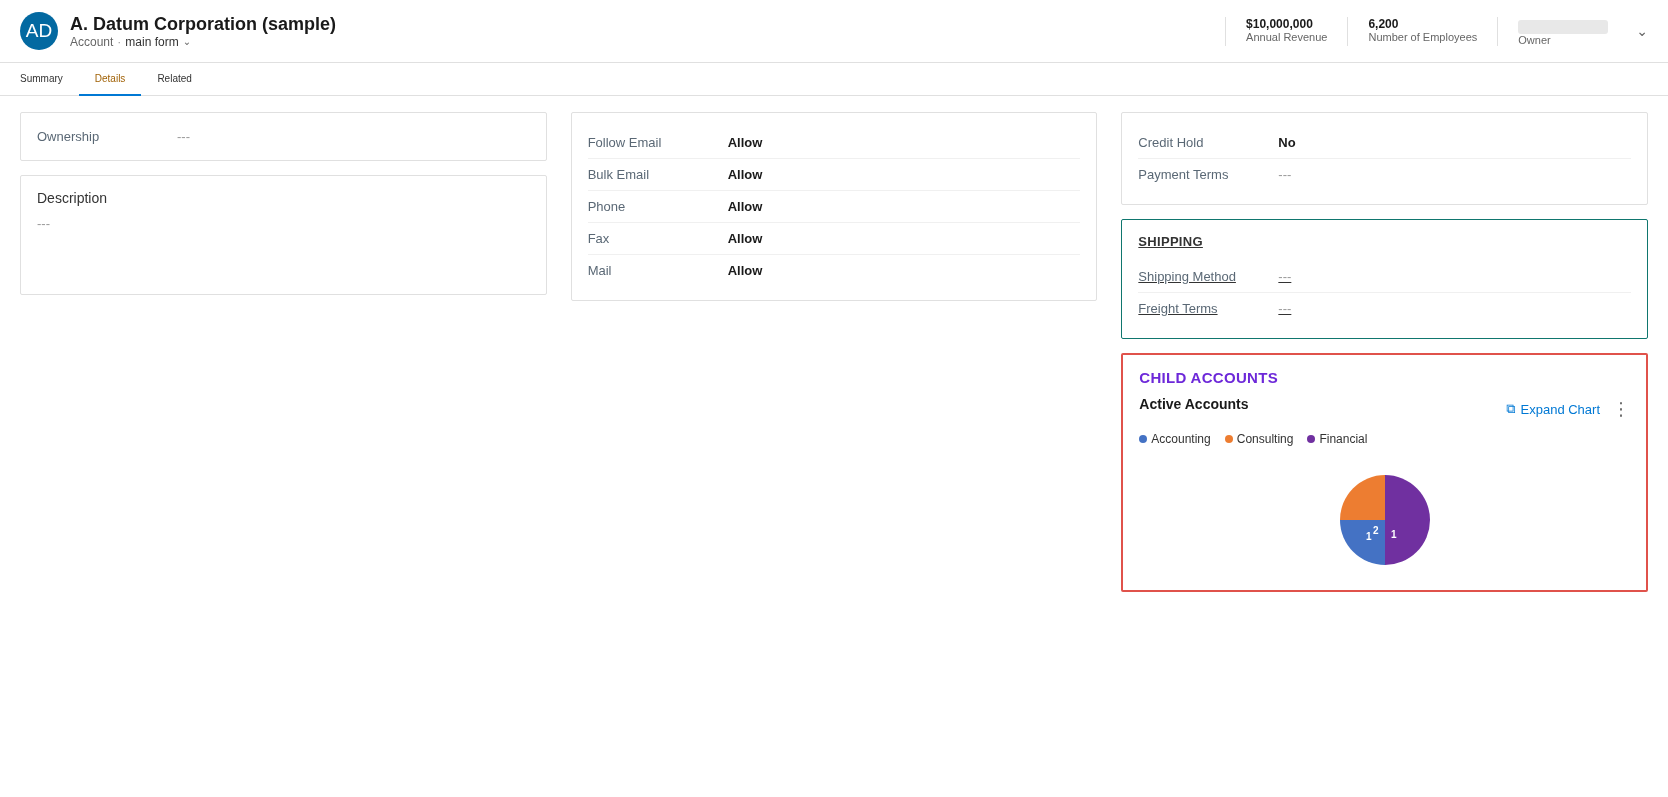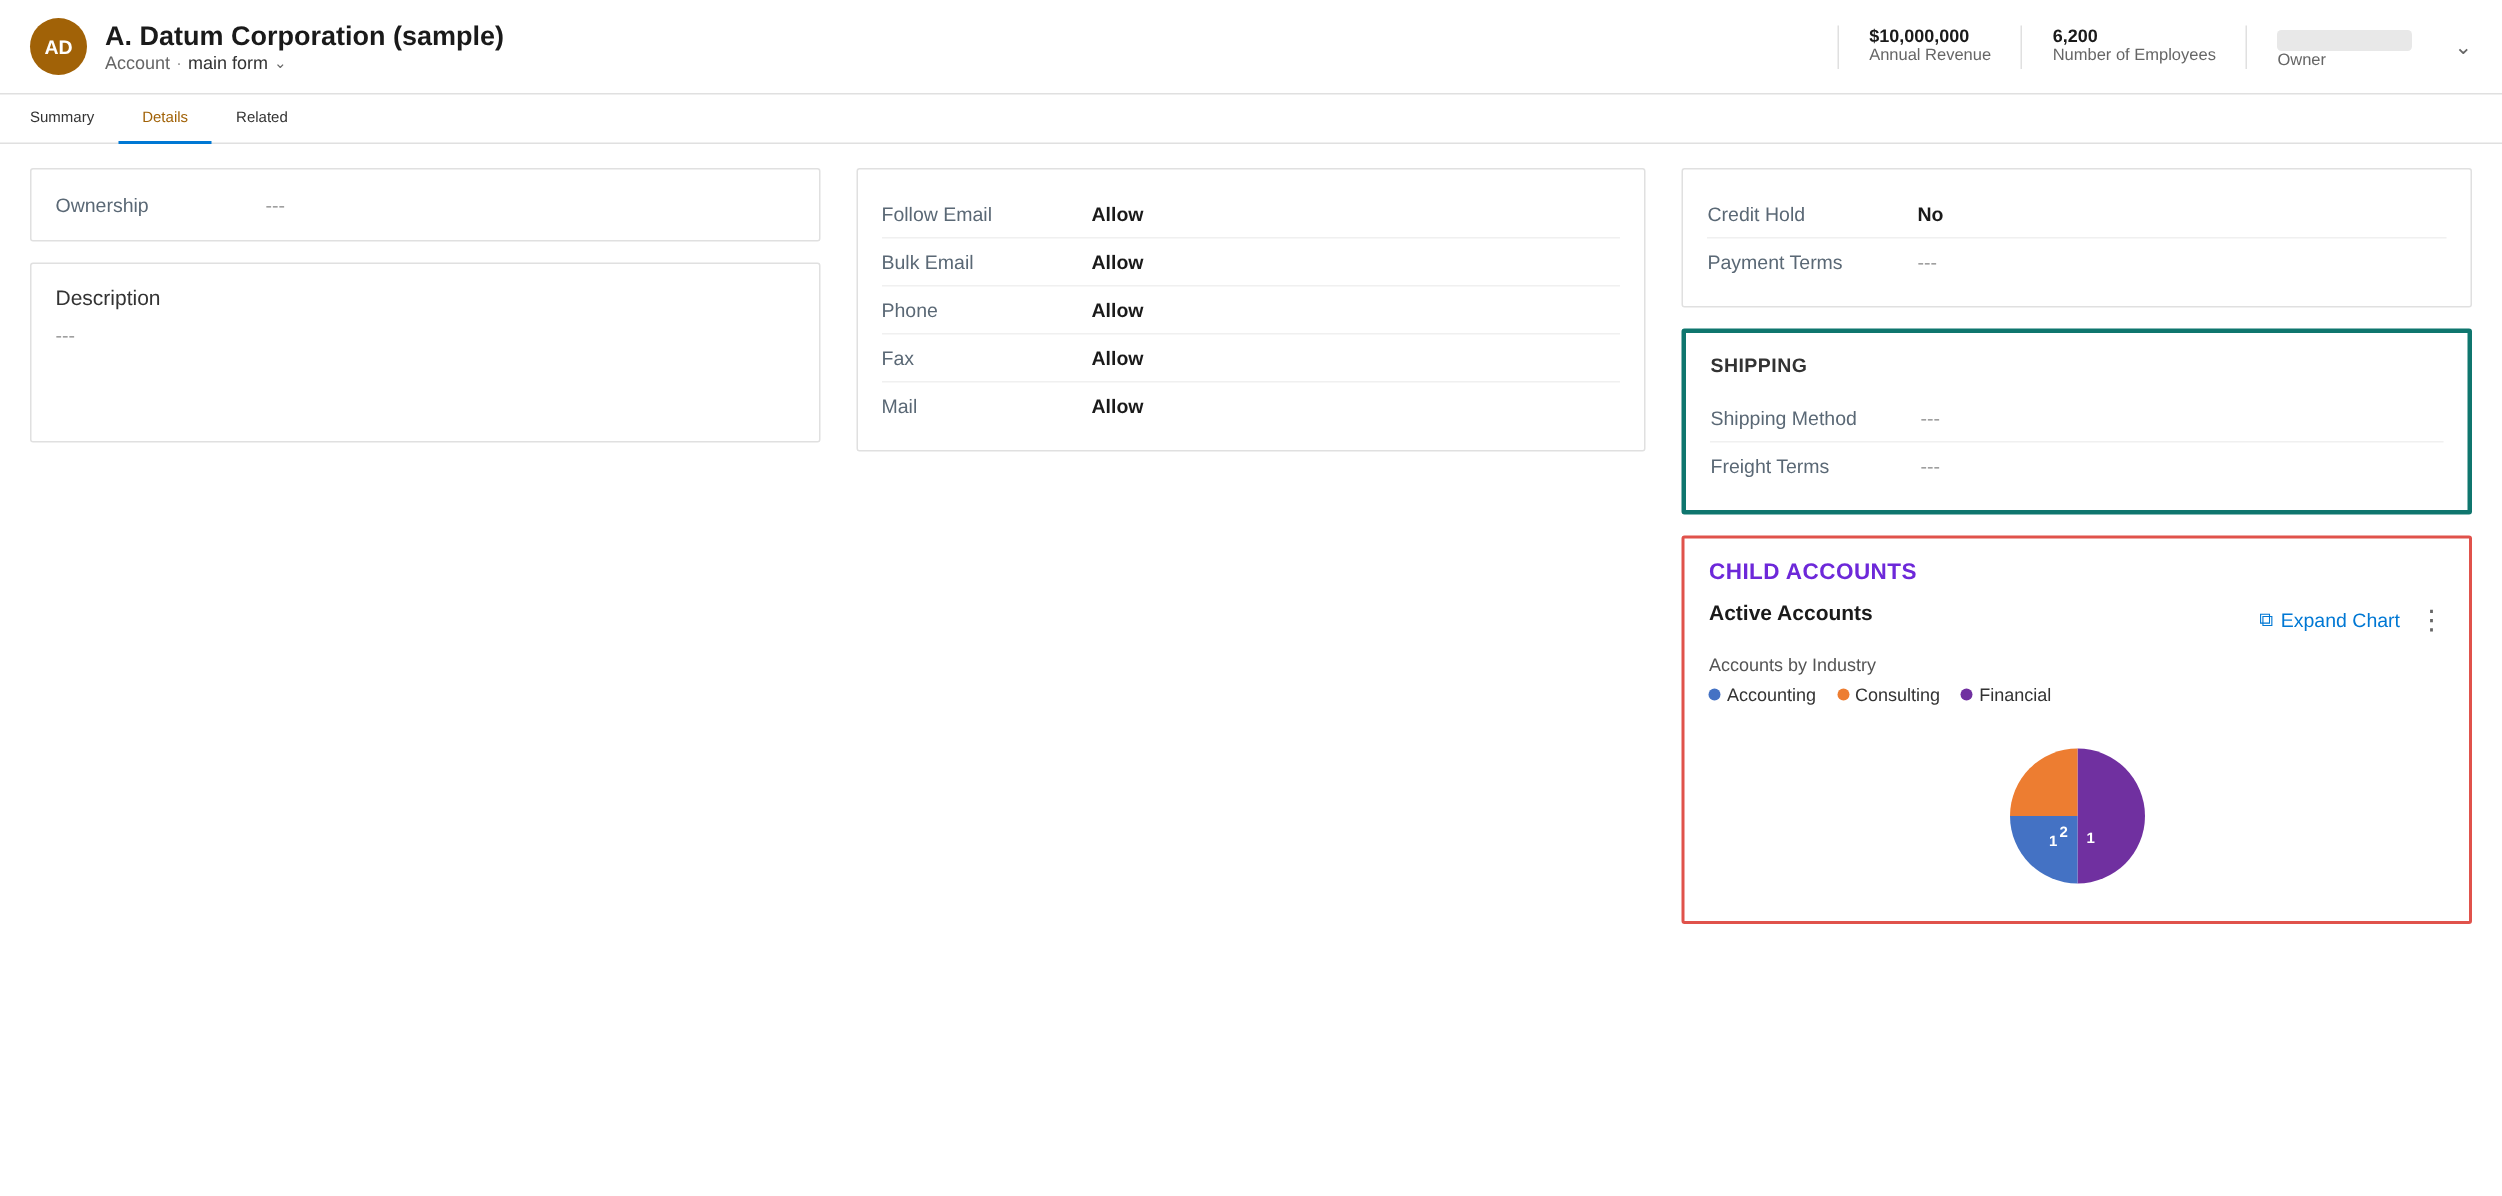--- a/index.html
+++ b/index.html
@@ -7,25 +7,25 @@
 
     
     .header {
       display: flex;
       align-items: center;
       padding: 12px 20px;
       border-bottom: 1px solid #e0e0e0;
     }
     .avatar {
       width: 38px; height: 38px;
-      background: #a16207;
+      background: #0369a1;
       border-radius: 50%;
       color: #fff;
-      font-size: 13px;
-      font-weight: 700;
+      font-size: 19px;
+      font-weight: 400;
       display: flex; align-items: center; justify-content: center;
       margin-right: 12px;
       flex-shrink: 0;
     }
     .header-title-block { flex: 1; }
     .header-company-name { font-size: 18px; font-weight: 600; color: #1a1a1a; }
     .header-subtitle { font-size: 12px; color: #666; display: flex; align-items: center; gap: 4px; }
     .header-subtitle span.dot { color: #999; }
     .header-subtitle .form-name { color: #333; }
     .chevron-icon { font-size: 10px; color: #666; cursor: pointer; }
@@ -232,24 +232,25 @@
       position: relative;
       width: 100px;
       height: 100px;
     }
     .pie-chart svg {
       width: 100%; height: 100%;
     }
 
     
     .shipping-card {
-      border: 3px solid #0f766e;
+      border: 1px solid #0f766e;
       border-radius: 2px;
       padding: 14px 16px;
       margin-bottom: 14px;
+      text-decoration: underline;
     }
   </style>
 </head>
 <body>
 
 <div class="header">
   <div class="avatar">AD</div>
   <div class="header-title-block">
     <div class="header-company-name">A. Datum Corporation (sample)</div>
     <div class="header-subtitle">
@@ -358,21 +359,20 @@
         <span class="ca-subtitle">Active Accounts</span>
         <div class="ca-actions">
           <button class="expand-chart-btn">
             <span style="font-size:13px;">⧉</span>
             <span>Expand Chart</span>
           </button>
           <button class="more-btn">⋮</button>
         </div>
       </div>
 
-      <div class="chart-label">Accounts by Industry</div>
 
       <div class="legend">
         <div class="legend-item">
           <span class="legend-dot" style="background:#4472C4;"></span>
           <span>Accounting</span>
         </div>
         <div class="legend-item">
           <span class="legend-dot" style="background:#ED7D31;"></span>
           <span>Consulting</span>
         </div>

